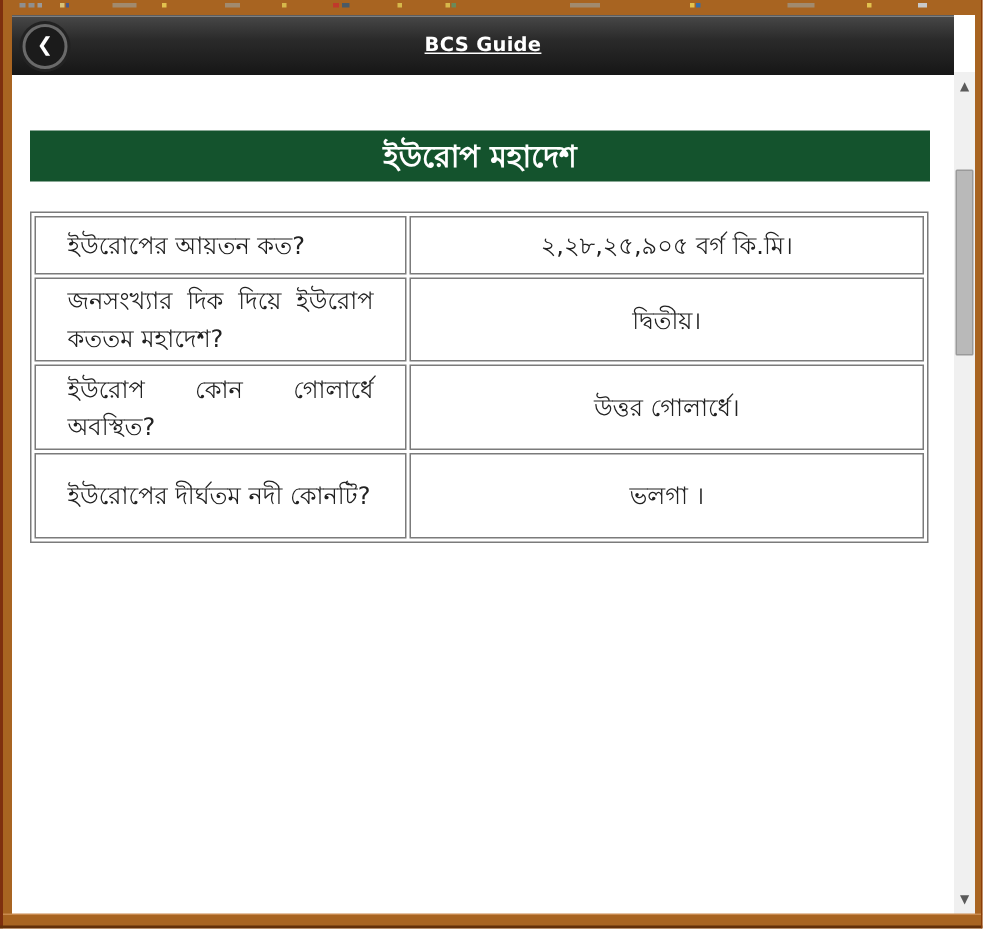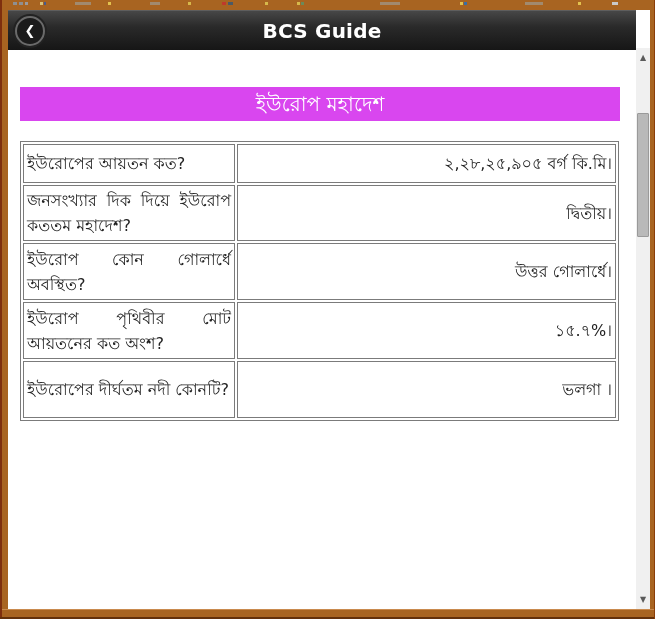--- a/index.html
+++ b/index.html
@@ -26,54 +26,54 @@
   
   .header{
     position:absolute;left:0;top:0;width:628px;height:40px;
     background:linear-gradient(to bottom,#474747 0%,#2a2a2a 40%,#161616 100%);
     border-top:1px solid #5e5e5e;
     box-sizing:border-box;
   }
   .header-title{
     position:absolute;left:0;top:0;width:100%;height:40px;
     line-height:40px;text-align:center;color:#ffffff;
-    font-size:20px;font-weight:bold;letter-spacing:.2px;
+    font-size:13px;font-weight:bold;letter-spacing:.2px;text-decoration:underline;
   }
   .back-btn{
     position:absolute;left:7px;top:5px;width:26px;height:26px;
     border-radius:50%;background:#1b1b1b;border:2px solid #6a6a6a;
     box-shadow:0 0 0 2px #222;
     color:#ffffff;font-size:13px;font-weight:bold;
     text-align:center;line-height:26px;cursor:pointer;
   }
 
   
   .section-title{
     position:absolute;left:12px;top:77px;width:600px;height:34px;
-    background:#d946ef;color:#ffffff;
+    background:#14532d;color:#ffffff;
     text-align:center;line-height:34px;
-    font-size:20px;font-weight:normal;
+    font-size:20px;font-weight:bold;
   }
 
   
   .qa-table{
     position:absolute;left:12px;top:131px;
     width:599px;
     border-collapse:separate;border-spacing:2px;
     border:1px solid #7b7b7b;
     background:#ffffff;
   }
   .qa-table td{
     border:1px solid #7b7b7b;
     font-size:16px;line-height:25px;color:#222222;
-    padding:2px 3px;vertical-align:middle;
+    padding:2px 21px;vertical-align:middle;
     background:#ffffff;
   }
   .qa-table td.q{width:204px;text-align:justify;}
-  .qa-table td.a{text-align:right;}
+  .qa-table td.a{text-align:center;}
   .qa-table tbody tr:nth-child(1) td{height:33px;}
   .qa-table tbody tr:nth-child(2) td{height:28px;}
   .qa-table tbody tr:nth-child(3) td,
   .qa-table tbody tr:nth-child(4) td,
   .qa-table tbody tr:nth-child(5) td,
   .qa-table tbody tr:nth-child(6) td,
   .qa-table tbody tr:nth-child(7) td,
   .qa-table tbody tr:nth-child(8) td{height:51px;}
   .qa-table tbody tr:nth-child(9) td{height:27px;}
   .qa-table tbody tr:nth-child(10) td{height:51px;}
@@ -145,24 +145,20 @@
         </tr>
         <tr>
           <td class="q">জনসংখ্যার দিক দিয়ে ইউরোপ কততম মহাদেশ?</td>
           <td class="a">দ্বিতীয়।</td>
         </tr>
         <tr>
           <td class="q">ইউরোপ কোন গোলার্ধে অবস্থিত?</td>
           <td class="a">উত্তর গোলার্ধে।</td>
         </tr>
         <tr>
-          <td class="q">ইউরোপ পৃথিবীর মোট আয়তনের কত অংশ?</td>
-          <td class="a">১৫.৭%।</td>
-        </tr>
-        <tr>
           <td class="q">ইউরোপের দীর্ঘতম নদী কোনটি?</td>
           <td class="a">ভলগা ।</td>
         </tr>
       </tbody>
   </table>
 
   <div class="scrollbar">
     <div class="scroll-track">
       <div class="scroll-btn up">
         <span>▲</span>

